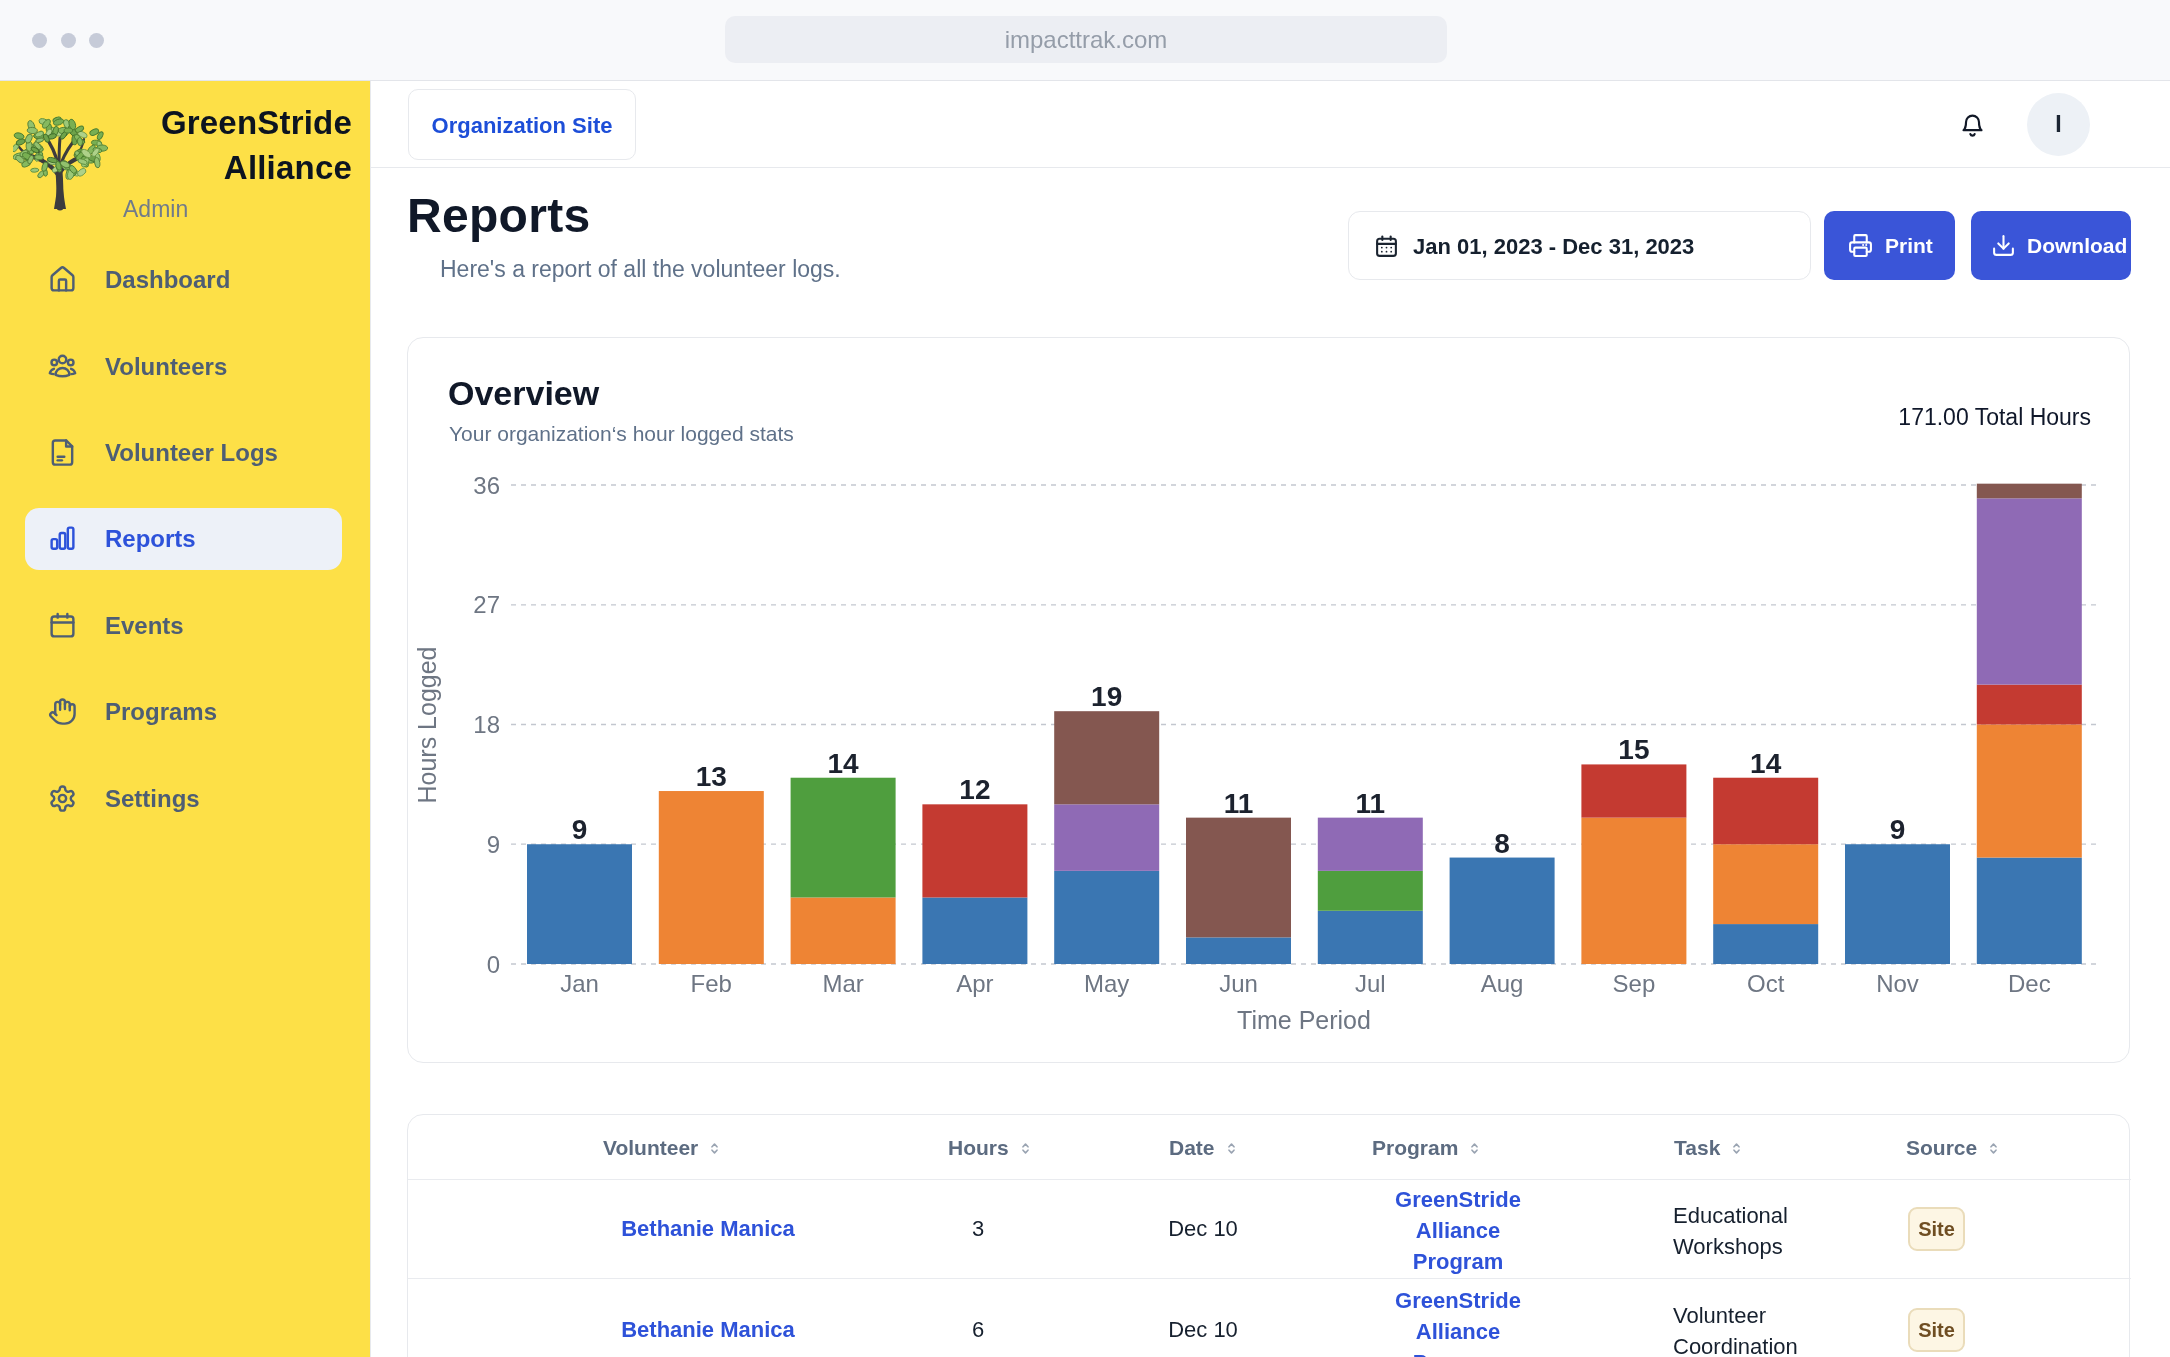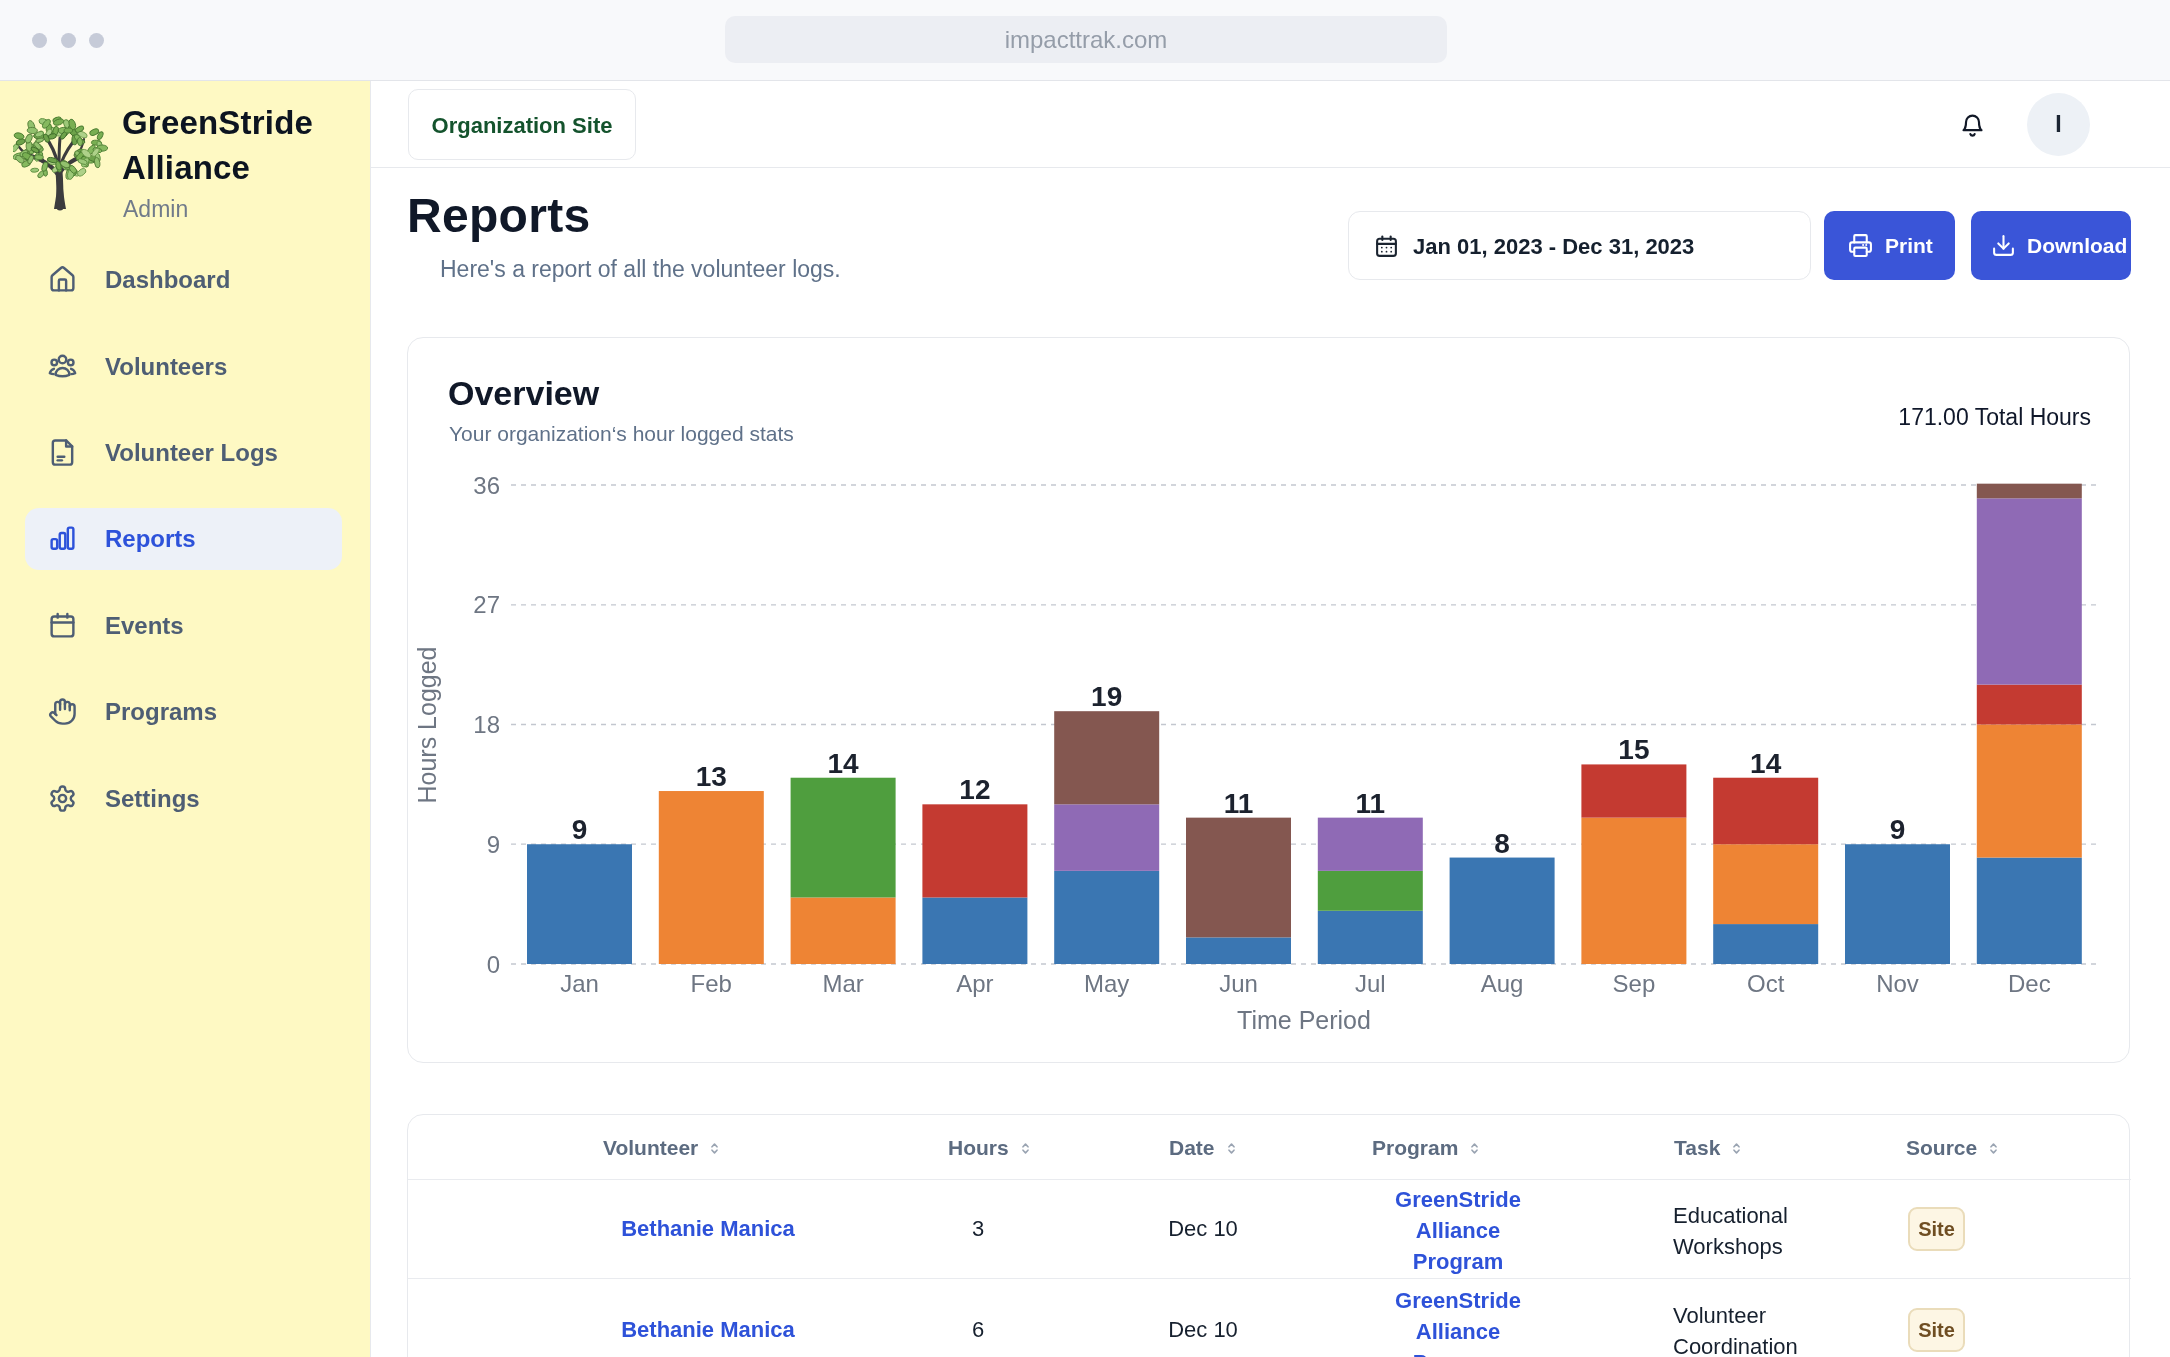--- a/index.html
+++ b/index.html
@@ -9,36 +9,36 @@
 
 .chrome { position:absolute; left:0; top:0; width:2170px; height:81px;
   background:#f8f9fb; border-bottom:1px solid #e3e5ea; }
 .dot { position:absolute; top:33px; width:15px; height:15px; border-radius:50%; background:#c6cbd8; }
 .urlbar { position:absolute; left:725px; top:16px; width:722px; height:47px;
   background:#eceef3; border-radius:10px; text-align:center; line-height:47px;
   font-size:24px; color:#959da9; }
 
 
 .sidebar { position:absolute; left:0; top:81px; width:371px; height:1276px;
-  background:#fef9c3; border-right:1px solid #e7e9ed; }
+  background:#fde047; border-right:1px solid #e7e9ed;text-align:right; }
 .brand { position:absolute; left:122px; top:19px; width:230px;
   font-size:33px; line-height:45px; font-weight:800; color:#0c1420; letter-spacing:.2px; }
 .admin { position:absolute; left:123px; top:115px; font-size:23px; color:#717b8a; }
 .nav { position:absolute; left:25px; width:317px; height:62px; border-radius:14px; }
 .nav.active { background:#edf1f8; }
 .nic { position:absolute; left:23px; top:16px; }
 .ntx { position:absolute; left:80px; top:50%; transform:translateY(-50%);
   font-size:24px; font-weight:600; }
 
 
 .topbar { position:absolute; left:371px; top:81px; width:1799px; height:87px;
   background:#fff; border-bottom:1px solid #e7e9ed; }
 .orgbtn { position:absolute; left:37px; top:8px; width:228px; height:71px;
   border:1px solid #e7e9ed; border-radius:10px; background:#fff;
-  text-align:center; line-height:71px; font-size:22px; font-weight:700; color:#14532d; }
+  text-align:center; line-height:71px; font-size:22px; font-weight:700; color:#1d4ed8; }
 .bell { position:absolute; left:1588px; top:30px; }
 .avatar { position:absolute; left:1656px; top:12px; width:63px; height:63px; border-radius:50%;
   background:#edf1f6; text-align:center; line-height:63px; font-size:23px; font-weight:600; color:#1b2533; }
 
 
 .h1 { position:absolute; left:407px; top:188px; font-size:48px; font-weight:800; color:#101828; letter-spacing:.3px; }
 .sub { position:absolute; left:408px; top:256px; font-size:23px; color:#5f7189;margin-left:32px; }
 .datebox { position:absolute; left:1348px; top:211px; width:463px; height:69px;
   border:1px solid #e7e9ed; border-radius:12px; background:#fff;padding-left:20px; }
 .datebox .ic { position:absolute; left:25px; top:22px; }

